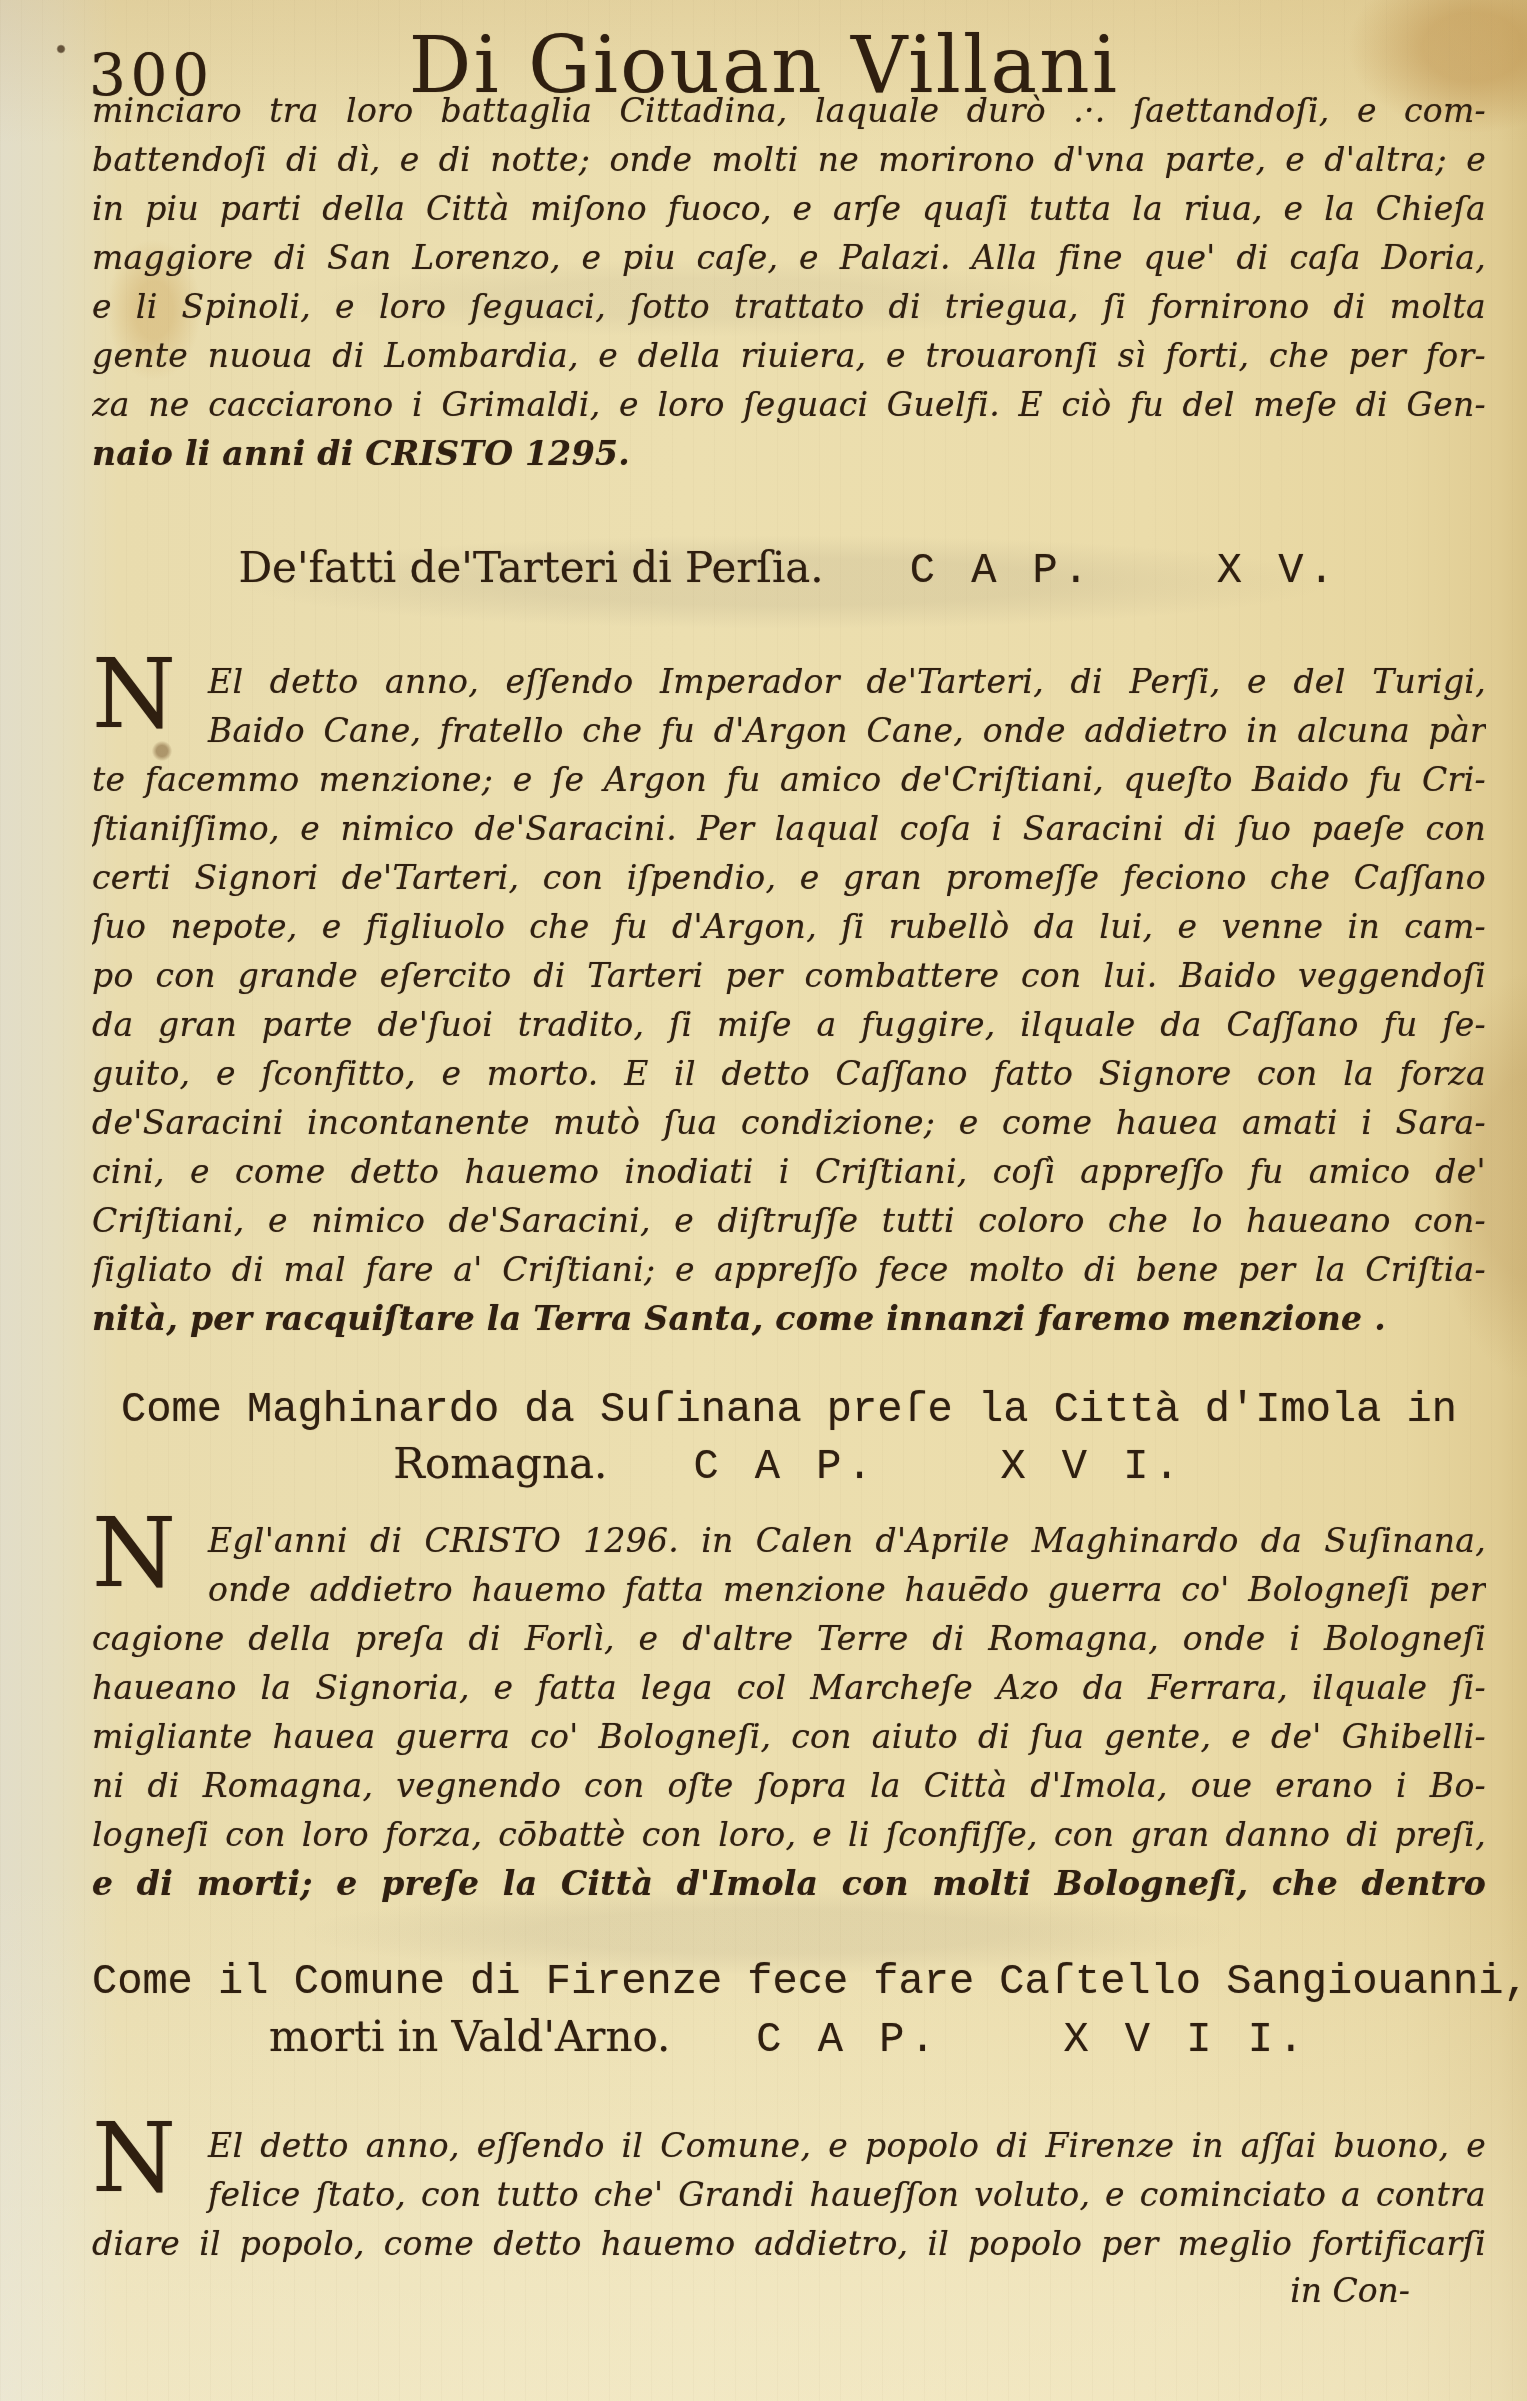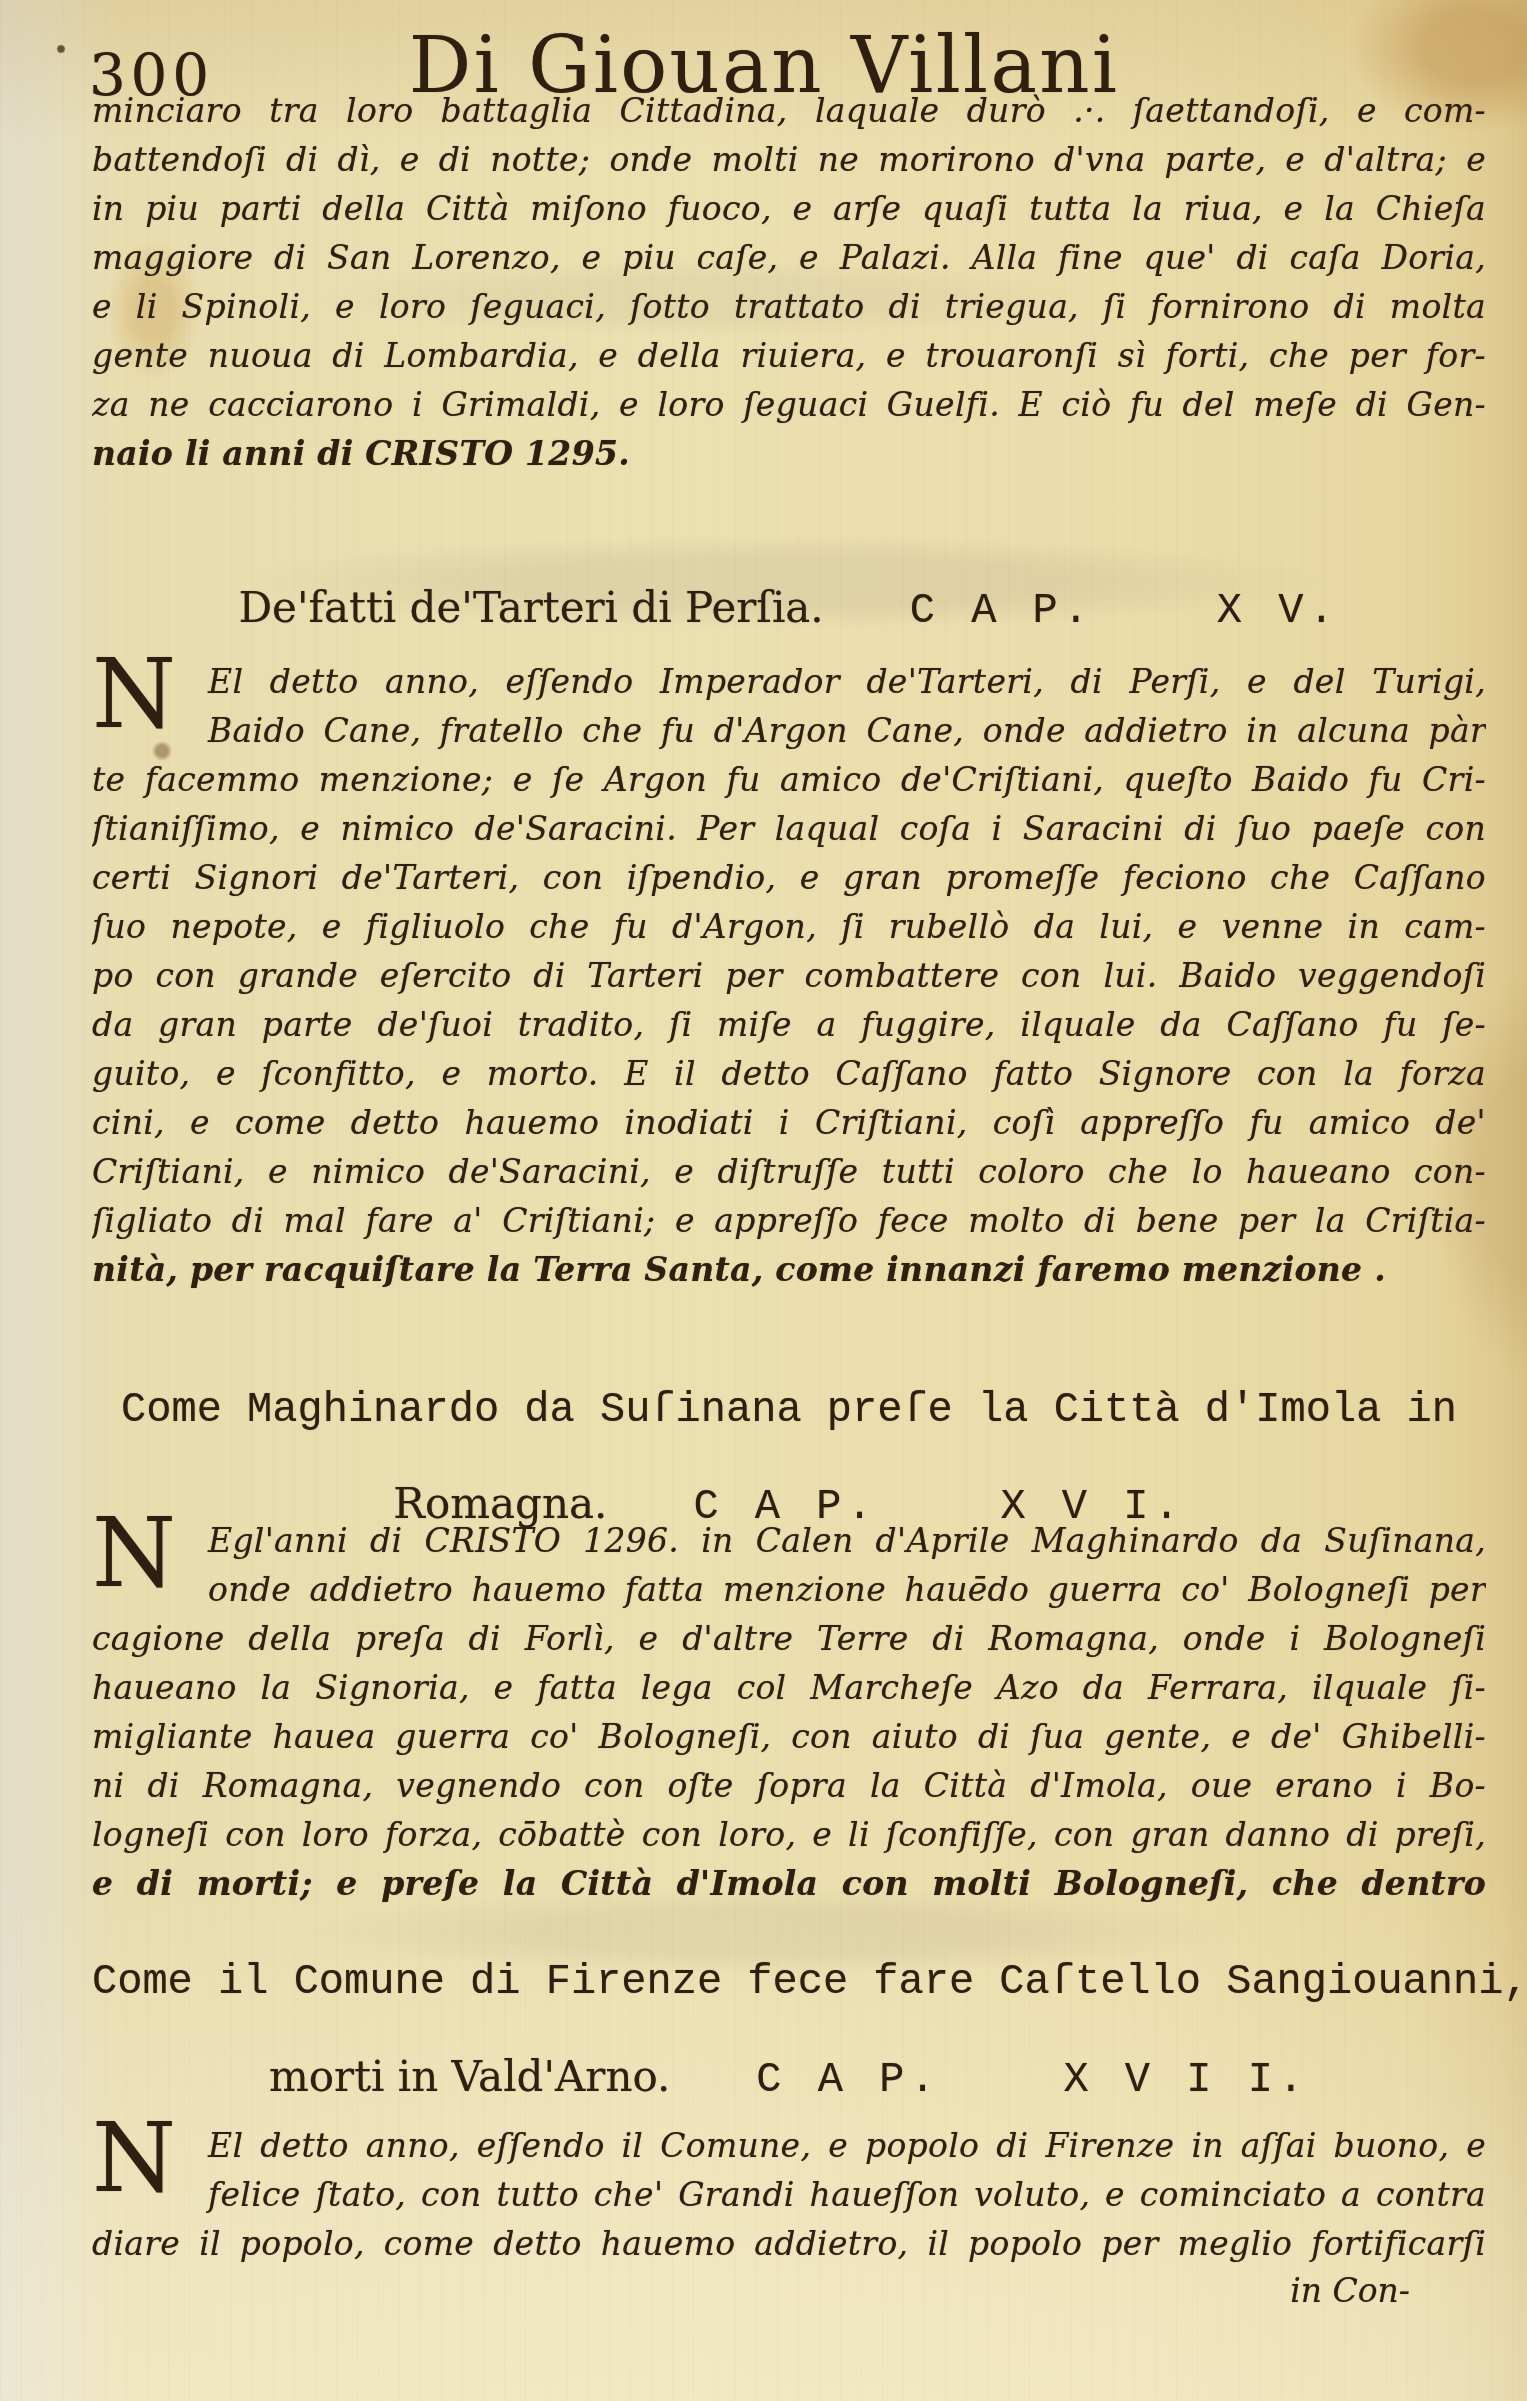--- a/index.html
+++ b/index.html
@@ -50,21 +50,21 @@
   .dropcap{
     position:absolute;left:0;top:-11px;
     font-size:96px;line-height:1;font-style:normal;
   }
 
   .heading{
     position:absolute;left:92px;width:1394px;
     display:flex;justify-content:center;align-items:baseline;gap:86px;
     font-size:42px;line-height:53px;
   }
-  .heading .ht{white-space:pre;margin-top:40px;}
+  .heading .ht{white-space:pre;}
   .heading .cap{white-space:pre;letter-spacing:5.5px;font-family:Liberation Mono, monospace;}
   .heading-line{
     position:absolute;left:92px;width:1394px;text-align:center;
     font-size:42px;line-height:53px;white-space:pre;font-family:Liberation Mono, monospace;
   }
 
   .catchword{
     position:absolute;right:118px;top:2271px;
     font-style:italic;font-size:33px;
   }
@@ -98,20 +98,21 @@
   <div class="dropcap ink">N</div>
   <div class="tl ink ind">El detto anno, eſſendo Imperador de'Tarteri, di Perſi, e del Turigi,</div>
   <div class="tl ink ind">Baido Cane, fratello che fu d'Argon Cane, onde addietro in alcuna pàr</div>
   <div class="tl ink">te facemmo menzione; e ſe Argon fu amico de'Criſtiani, queſto Baido fu Cri-</div>
   <div class="tl ink">ſtianiſſimo, e nimico de'Saracini. Per laqual coſa i Saracini di ſuo paeſe con</div>
   <div class="tl ink">certi Signori de'Tarteri, con iſpendio, e gran promeſſe feciono che Caſſano</div>
   <div class="tl ink">ſuo nepote, e figliuolo che fu d'Argon, ſi rubellò da lui, e venne in cam-</div>
   <div class="tl ink">po con grande eſercito di Tarteri per combattere con lui. Baido veggendoſi</div>
   <div class="tl ink">da gran parte de'ſuoi tradito, ſi miſe a fuggire, ilquale da Caſſano fu ſe-</div>
   <div class="tl ink">guito, e ſconfitto, e morto. E il detto Caſſano fatto Signore con la forza</div>
+  <div class="tl ink">de'Saracini incontanente mutò ſua condizione; e come hauea amati i Sara-</div>
   <div class="tl ink">cini, e come detto hauemo inodiati i Criſtiani, coſì appreſſo fu amico de'</div>
   <div class="tl ink">Criſtiani, e nimico de'Saracini, e diſtruſſe tutti coloro che lo haueano con-</div>
   <div class="tl ink">ſigliato di mal fare a' Criſtiani; e appreſſo fece molto di bene per la Criſtia-</div>
   <div class="tl ink short">nità, per racquiſtare la Terra Santa, come innanzi faremo menzione .</div>
 </div>
 
 <div class="heading-line ink" style="top:1384px">Come Maghinardo da Suſinana preſe la Città d'Imola in</div>
 <div class="heading ink" style="top:1437px">
   <span class="ht">Romagna.</span>
   <span class="cap">C A P.    X V I.</span>

